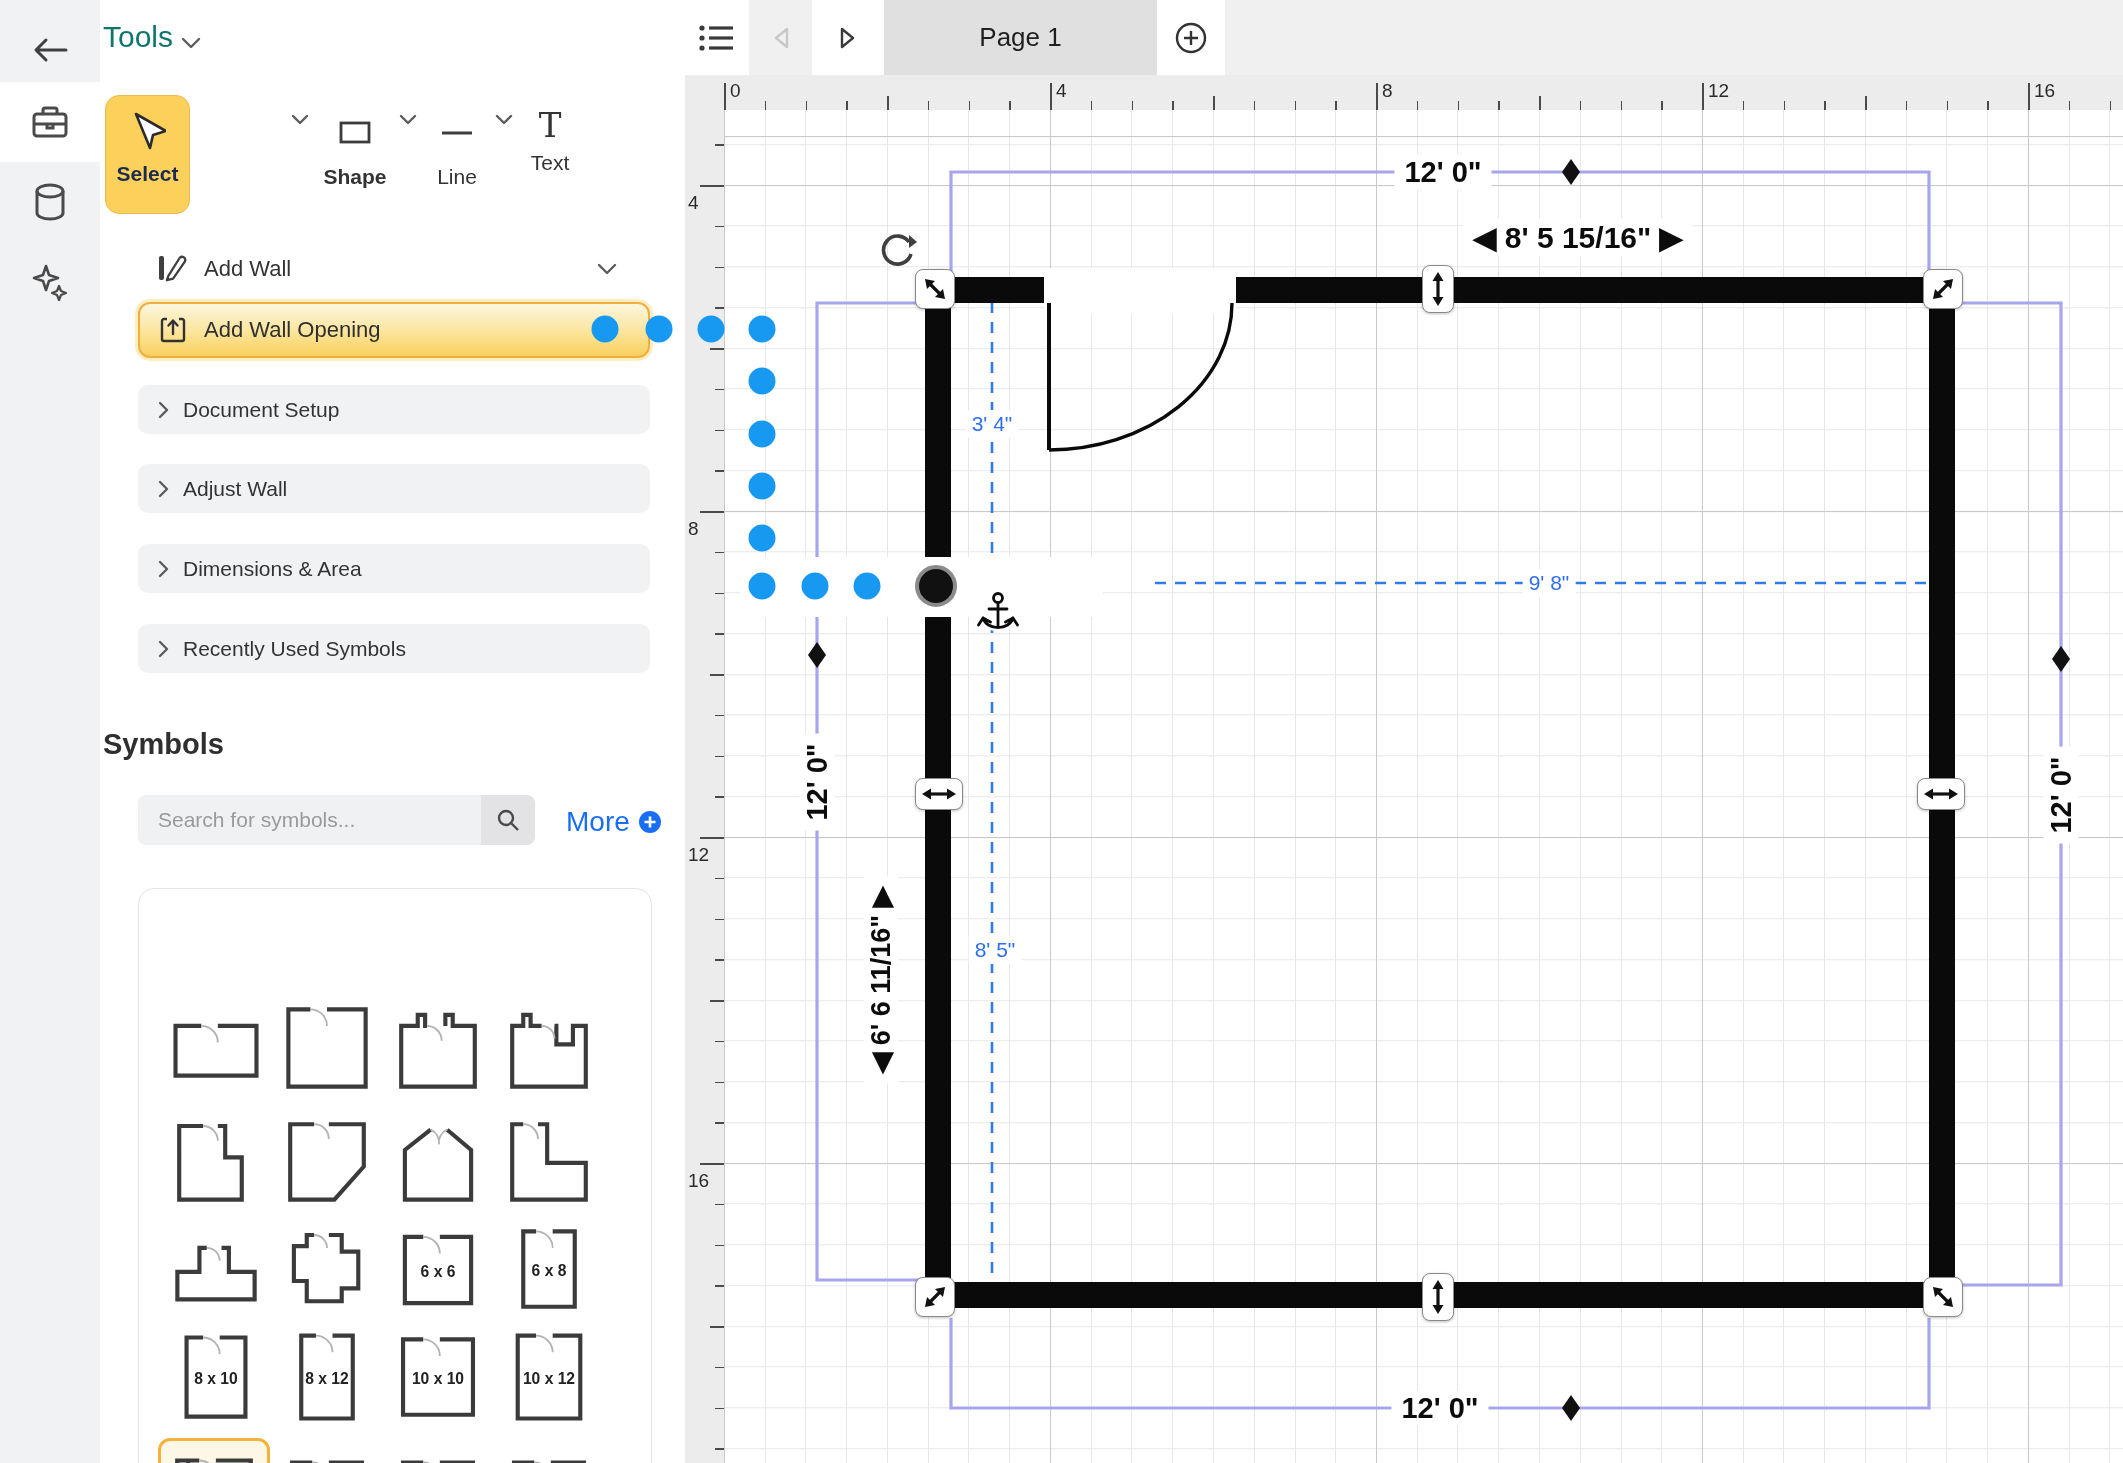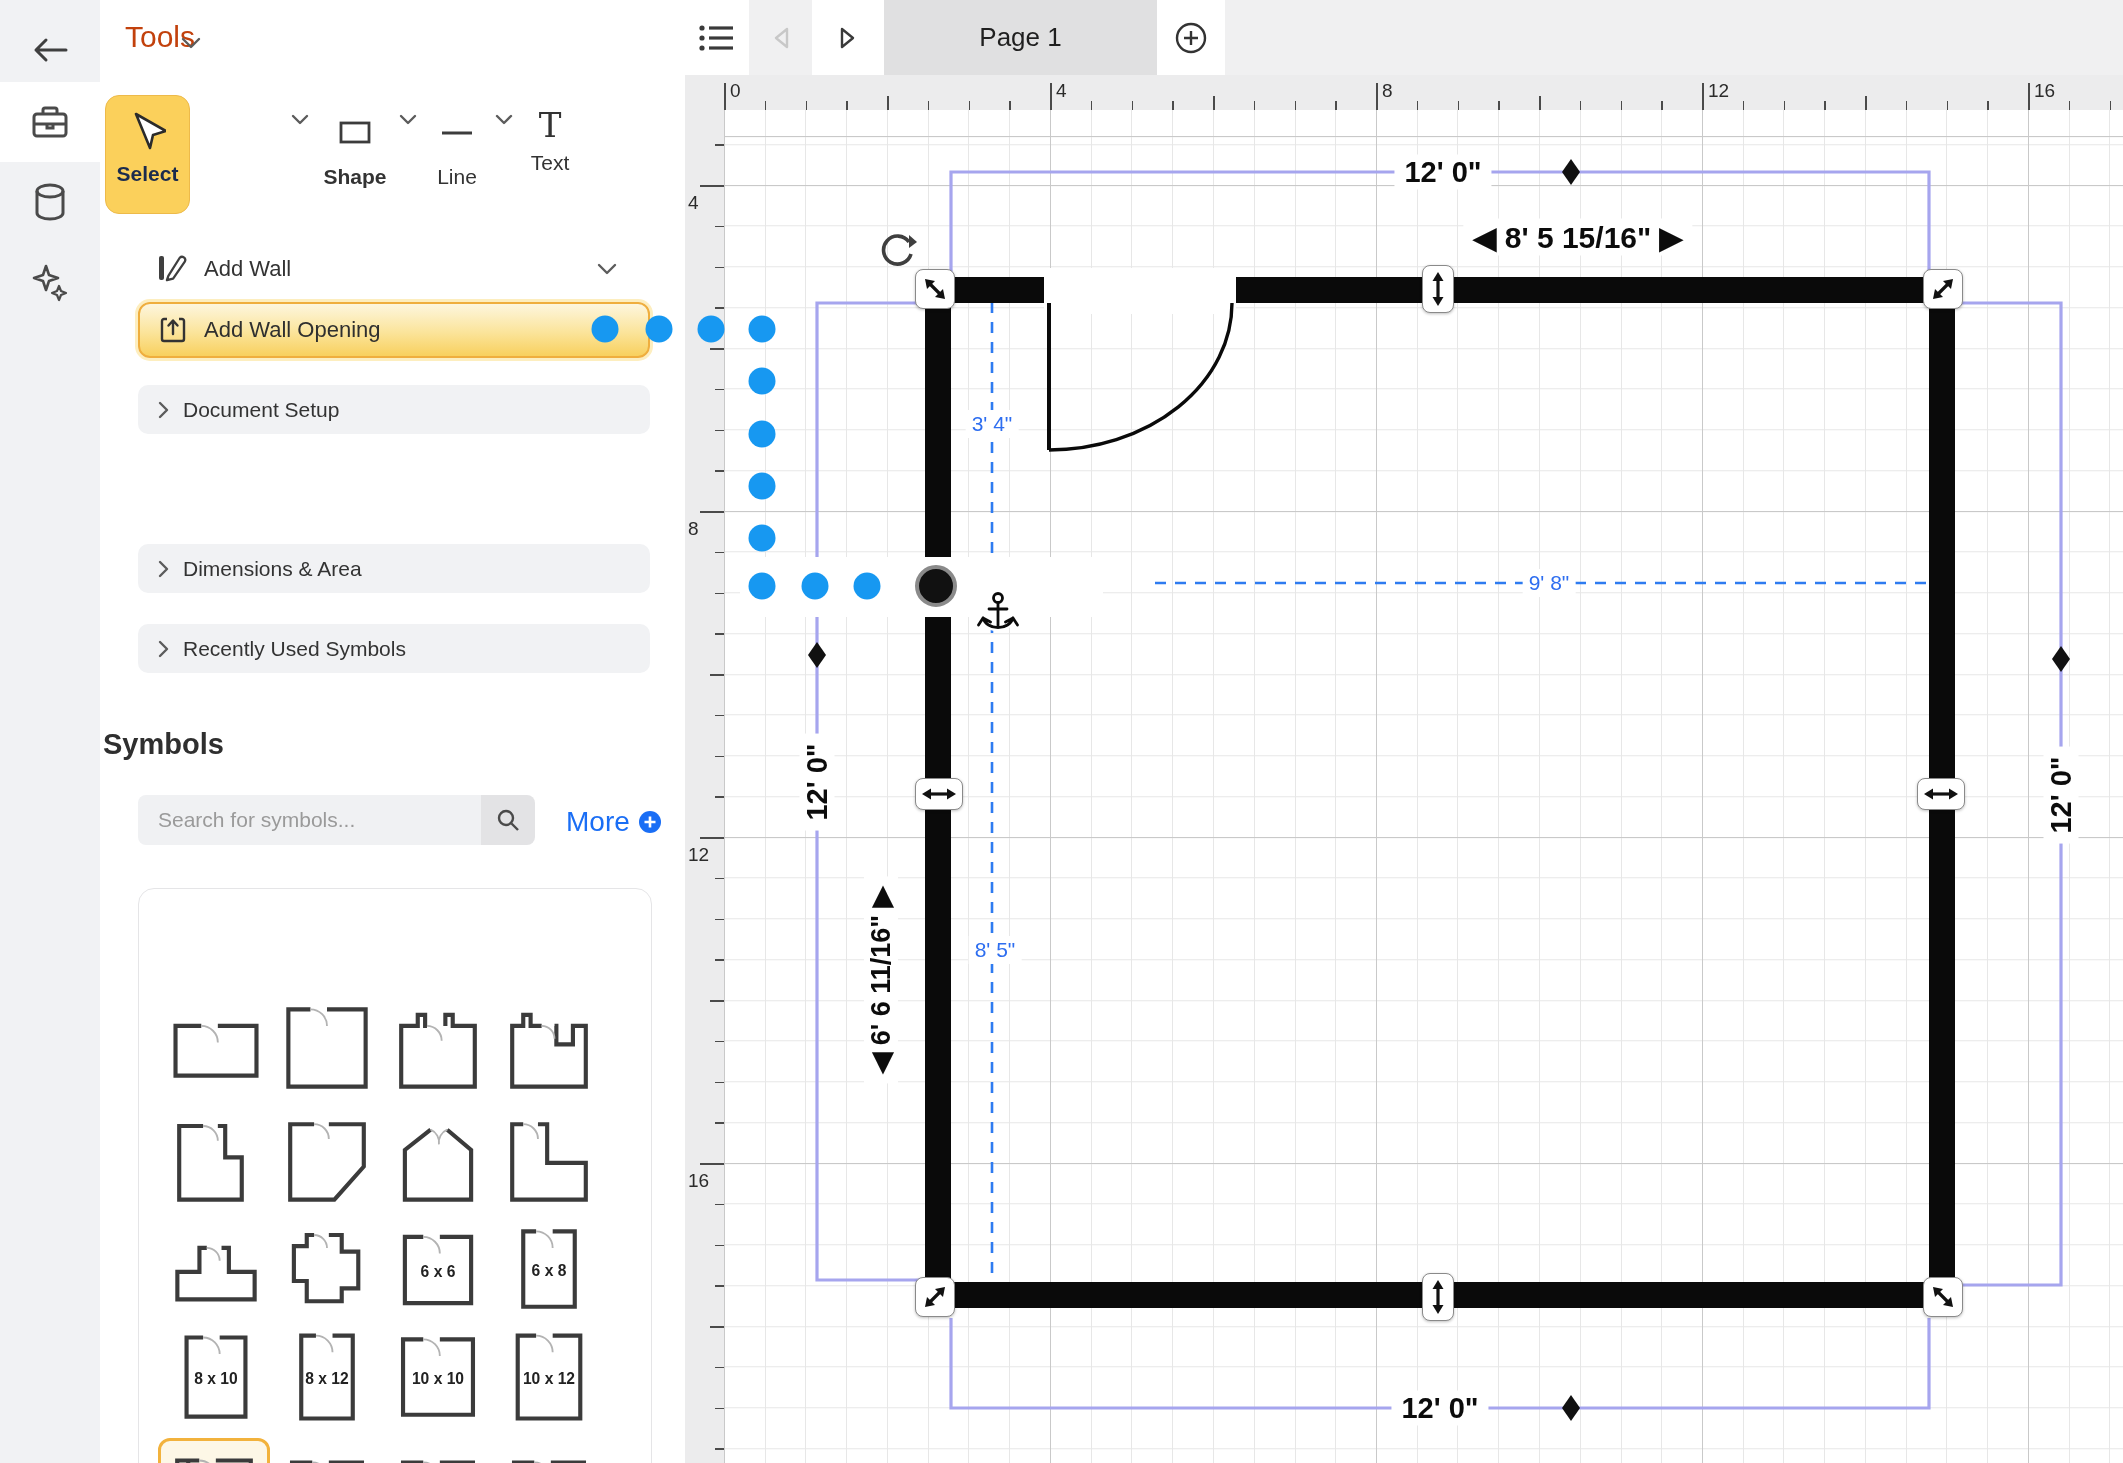--- a/index.html
+++ b/index.html
@@ -5,21 +5,21 @@
   html,body{margin:0;padding:0;background:#fff;}
   #app{position:relative;width:2123px;height:1463px;overflow:hidden;
        font-family:"Liberation Sans",sans-serif;background:#fff;}
   .abs{position:absolute;}
   
   #rail{left:0;top:0;width:100px;height:1463px;background:#f1f2f4;border-right:1px solid #e4e4e6;}
   .rail-tile{left:0;width:100px;height:80px;display:flex;align-items:center;justify-content:center;}
   .rail-active{background:#ffffff;}
   
   #tools-panel{left:100px;top:0;width:585px;height:1463px;background:#fff;border-right:1px solid #dfe0e2;}
-  .panel-title{left:3px;top:20px;font-size:30px;font-weight:500;color:#c2410c;margin-left:22px;}
+  .panel-title{left:3px;top:20px;font-size:30px;font-weight:500;color:#0f766e;}
   .tool-btn{top:95px;height:117px;display:flex;flex-direction:column;align-items:center;justify-content:flex-start;}
   .tool-label{font-size:21px;color:#333;margin-top:6px;}
   #select-btn{left:5px;width:83px;background:#fbd05b;border:1px solid #edba4a;border-radius:14px;}
   #select-btn .tool-label{color:#1b2b4d;font-weight:600;}
   .chev{stroke:#5c5c5c;stroke-width:2.4;fill:none;stroke-linecap:round;stroke-linejoin:round;}
   .row-card{left:38px;width:512px;border-radius:10px;background:#f1f2f4;display:flex;align-items:center;}
   .row-label{font-size:21px;color:#333;}
   .sec-chev{margin:0 14px 0 20px;flex:0 0 auto;}
   #awo-btn{left:38px;top:302px;width:508px;height:52px;border:2.5px solid #efae3e;border-radius:12px;
      background:linear-gradient(180deg,#fdf6de 0%,#fbe49a 55%,#f8d05e 100%);
@@ -173,20 +173,26 @@
       </svg>
       <div class="row-label" style="font-size:22px;color:#2f2f2f;">Add Wall Opening</div>
     </div>
 
     <div class="abs row-card" style="top:385px;height:49px;">
       <svg class="sec-chev" width="11" height="18">
           <polyline class="chev" points="2,2 9,9 2,16"></polyline>
         </svg>
       <div class="row-label">Document Setup</div>
     </div>
+    <div class="abs row-card" style="top:464px;height:49px;">
+      <svg class="sec-chev" width="11" height="18">
+          <polyline class="chev" points="2,2 9,9 2,16"></polyline>
+        </svg>
+      <div class="row-label">Adjust Wall</div>
+    </div>
     <div class="abs row-card" style="top:544px;height:49px;">
       <svg class="sec-chev" width="11" height="18">
           <polyline class="chev" points="2,2 9,9 2,16"></polyline>
         </svg>
       <div class="row-label">Dimensions &amp; Area</div>
     </div>
     <div class="abs row-card" style="top:624px;height:49px;">
       <svg class="sec-chev" width="11" height="18">
           <polyline class="chev" points="2,2 9,9 2,16"></polyline>
         </svg>

